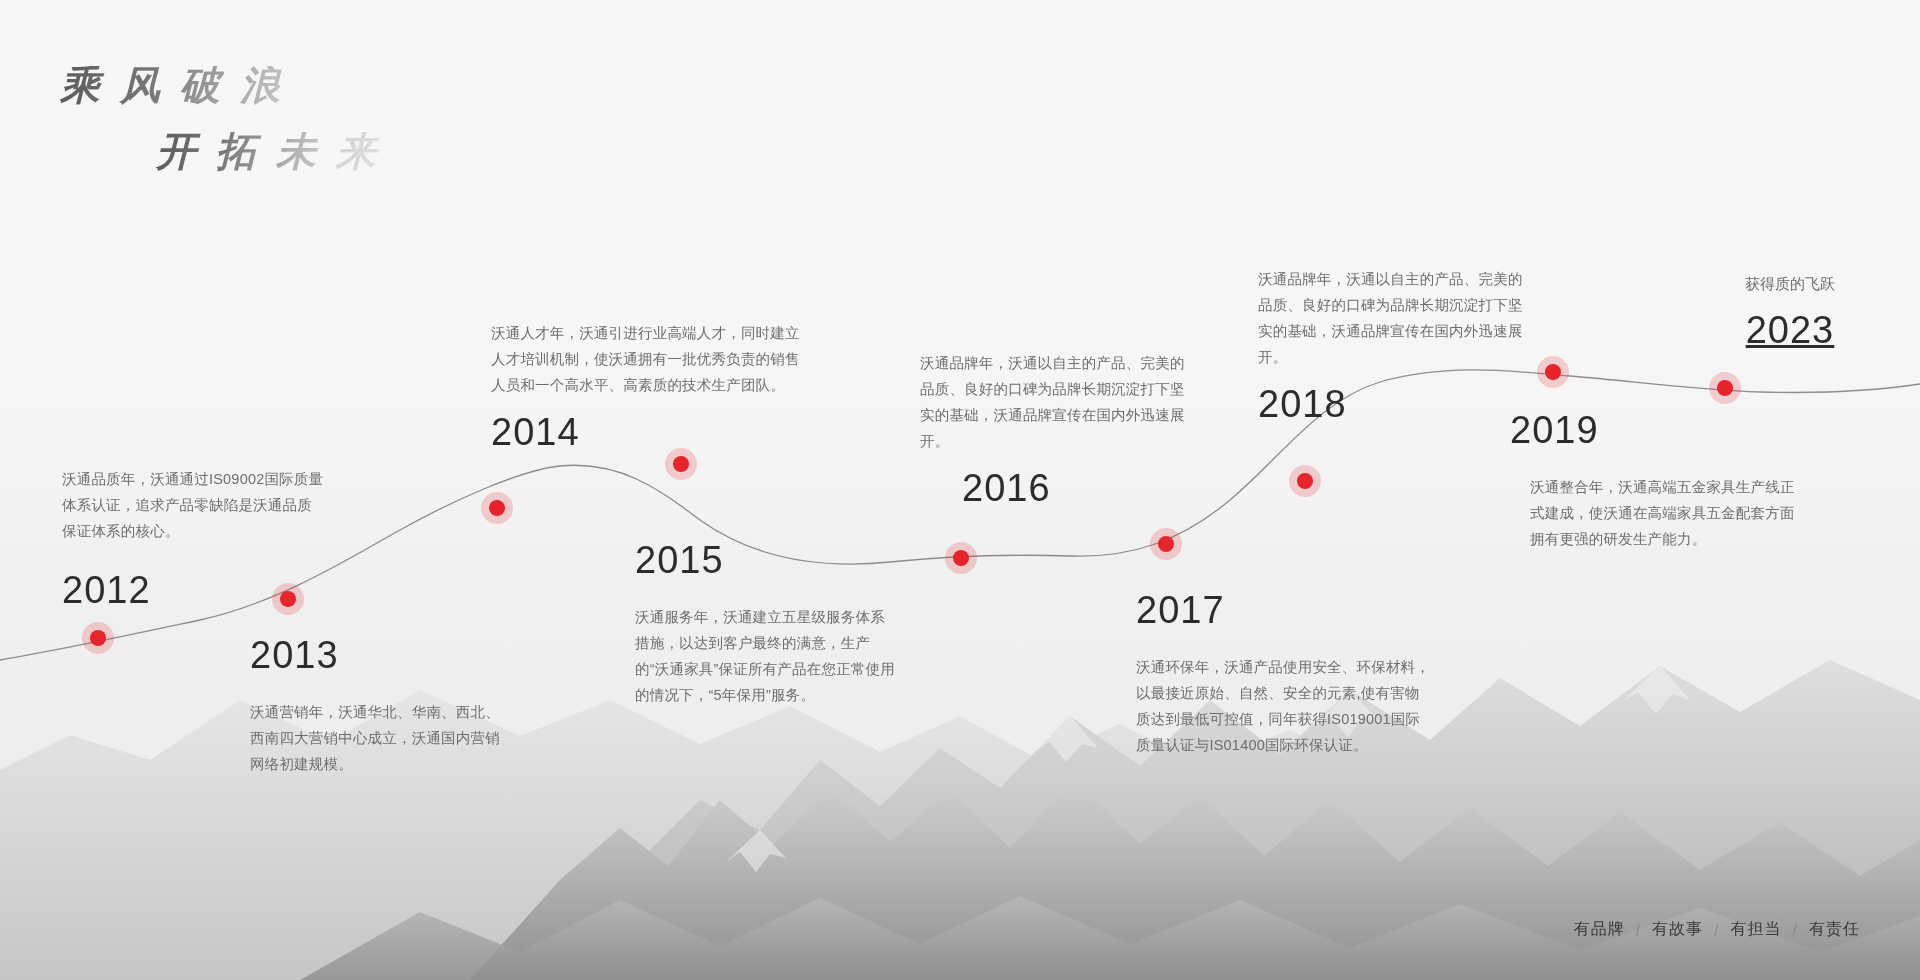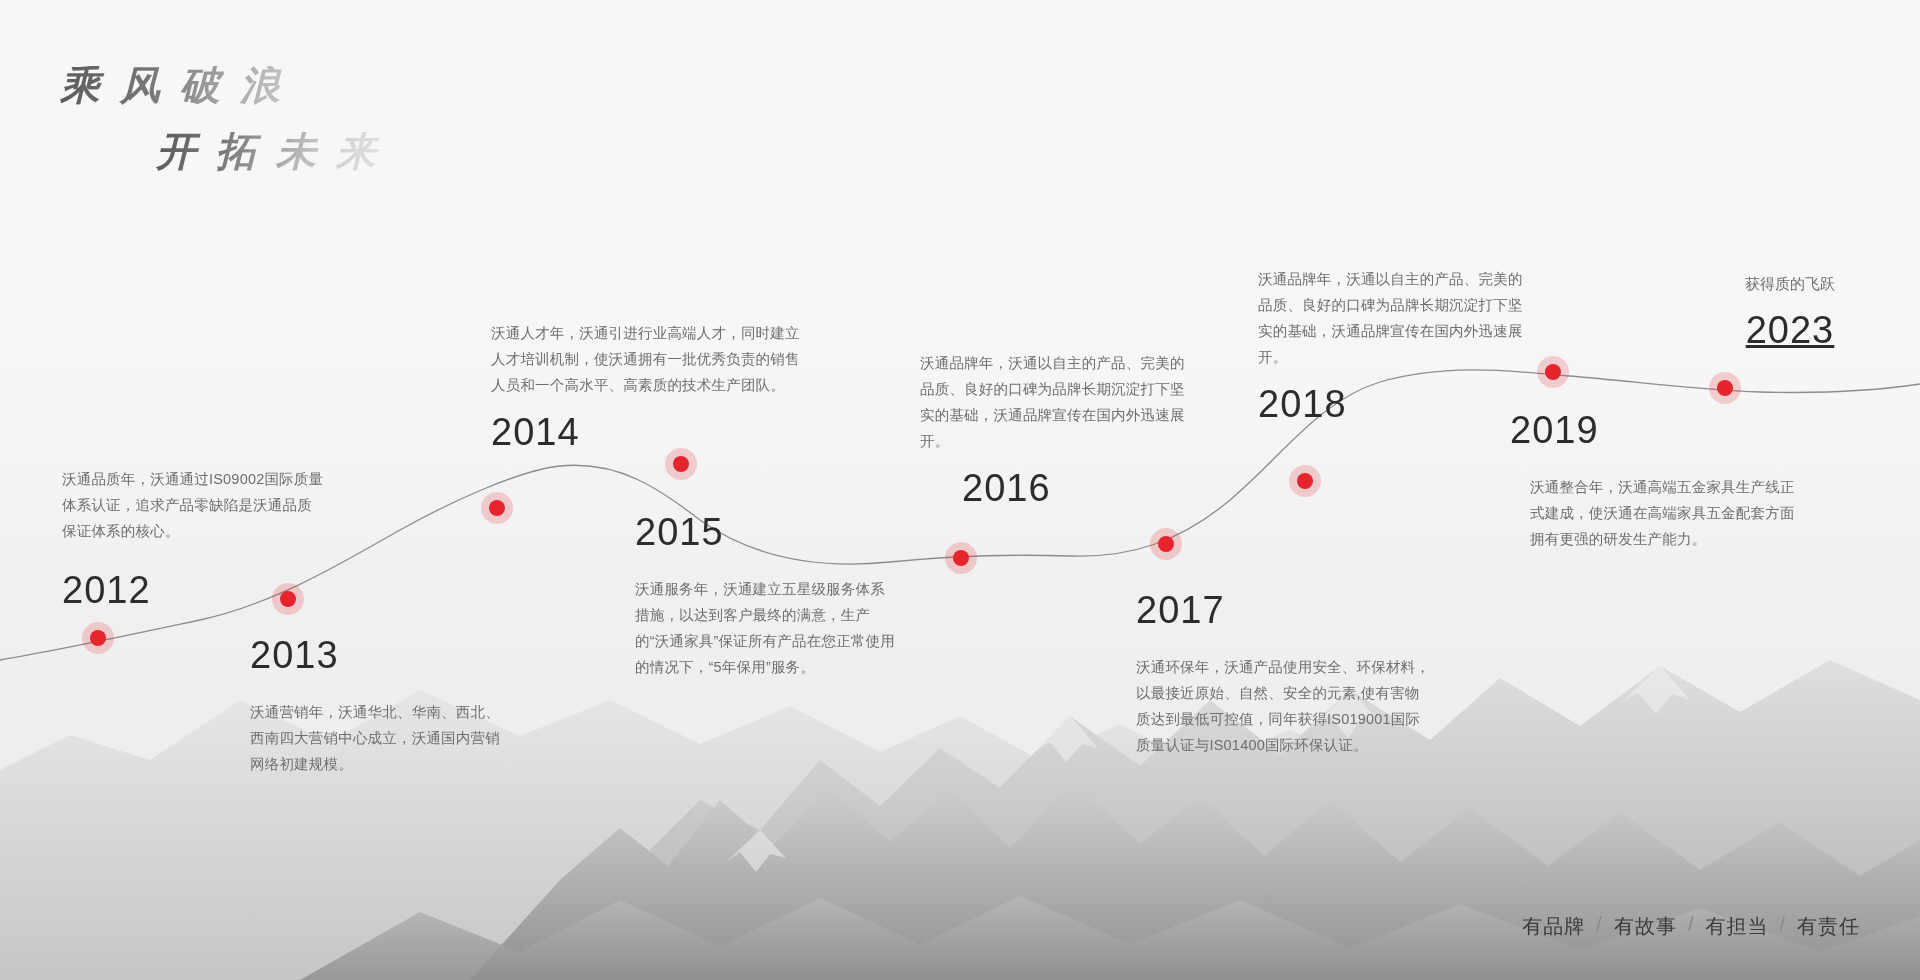--- a/index.html
+++ b/index.html
@@ -59,22 +59,22 @@
   }
   .desc {
     font-size:14.5px; line-height:26px; color:#6e6e6e; font-weight:400;
     letter-spacing:.2px;
   }
   .kicker { font-size:15px; line-height:24px; color:#6e6e6e; }
 
   
   #slogan {
     position:absolute; right:60px; bottom:40px; z-index:7;
-    font-size:20px; color:#3a3a3a; letter-spacing:1px;
-    display:flex; align-items:flex-start; gap:11px; white-space:nowrap;
+    font-size:16px; color:#3a3a3a; letter-spacing:1px;
+    display:flex; align-items:flex-end; gap:11px; white-space:nowrap;
   }
   #slogan .sep { color:#8a8a8a; font-weight:300; }
 </style>
 </head>
 <body>
 
 <div id="stage">
 
   <svg class="mtn" viewBox="0 0 1920 980" preserveAspectRatio="none" aria-hidden="true">
     <defs>
@@ -191,21 +191,21 @@
   <div class="entry" style="left:250px; top:635px; width:262px;">
     <div class="yr">2013</div>
     <div class="desc" style="margin-top:22px;">沃通营销年，沃通华北、华南、西北、西南四大营销中心成立，沃通国内营销网络初建规模。</div>
   </div>
 
   <div class="entry" style="left:456px; top:320px; width:310px;margin-left:35px;">
     <div class="desc">沃通人才年，沃通引进行业高端人才，同时建立人才培训机制，使沃通拥有一批优秀负责的销售人员和一个高水平、高素质的技术生产团队。</div>
     <div class="yr" style="margin-top:14px;">2014</div>
   </div>
 
-  <div class="entry" style="left:635px; top:512px; width:262px;">
+  <div class="entry" style="left:635px; top:540px; width:262px;">
     <div class="yr">2015</div>
     <div class="desc" style="margin-top:22px;">沃通服务年，沃通建立五星级服务体系措施，以达到客户最终的满意，生产的“沃通家具”保证所有产品在您正常使用的情况下，“5年保用”服务。</div>
   </div>
 
   <div class="entry" style="left:920px; top:350px; width:268px;">
     <div class="desc">沃通品牌年，沃通以自主的产品、完美的品质、良好的口碑为品牌长期沉淀打下坚实的基础，沃通品牌宣传在国内外迅速展开。</div>
     <div class="yr" style="margin-top:14px;margin-left:42px;">2016</div>
   </div>
 
   <div class="entry" style="left:1136px; top:590px; width:298px;">

